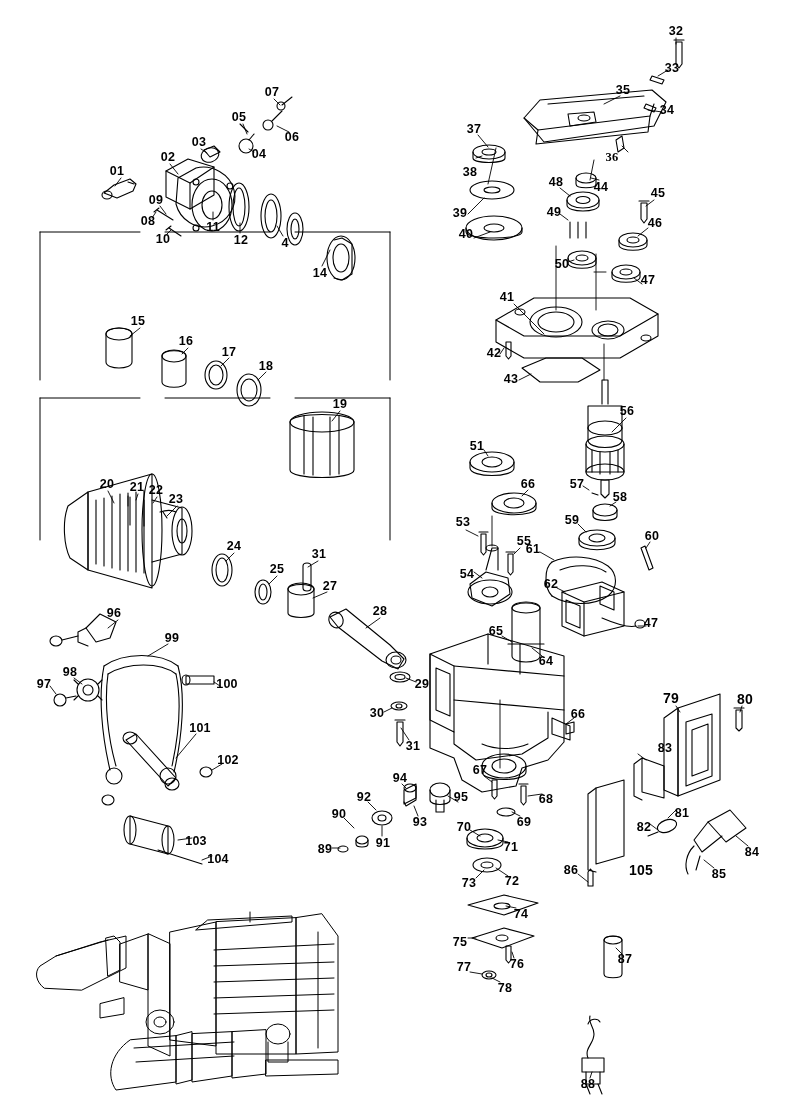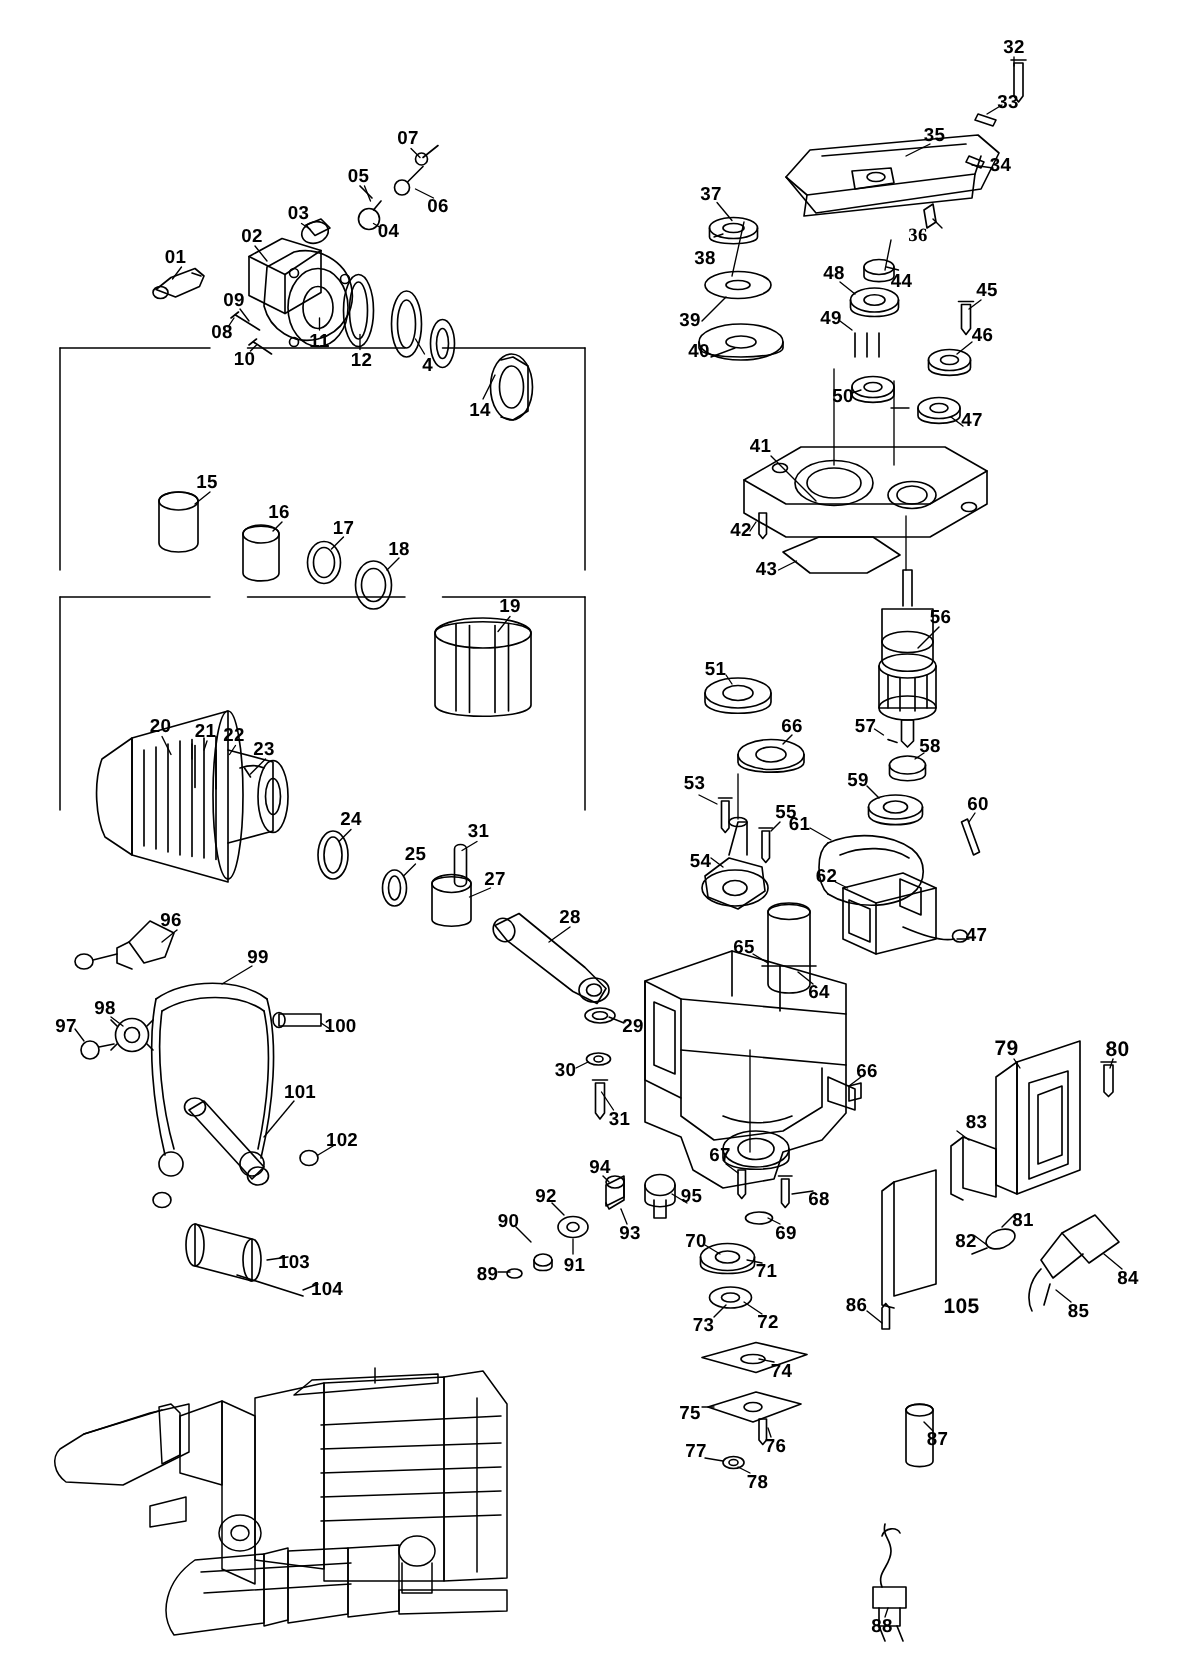--- a/index.html
+++ b/index.html
@@ -762,21 +762,21 @@
   <div class="callout" style="left:469px; top:883px;">73</div>
   <div class="callout" style="left:521px; top:914px;">74</div>
   <div class="callout" style="left:460px; top:942px;">75</div>
   <div class="callout" style="left:517px; top:964px;">76</div>
   <div class="callout" style="left:464px; top:967px;">77</div>
   <div class="callout" style="left:505px; top:988px;">78</div>
   <div class="callout big" style="left:671px; top:698px;">79</div>
   <div class="callout big" style="left:745px; top:699px;">80</div>
   <div class="callout" style="left:682px; top:813px;">81</div>
   <div class="callout" style="left:644px; top:827px;">82</div>
-  <div class="callout" style="left:651px; top:748px;">83</div>
+  <div class="callout" style="left:665px; top:748px;">83</div>
   <div class="callout" style="left:752px; top:852px;">84</div>
   <div class="callout" style="left:719px; top:874px;">85</div>
   <div class="callout" style="left:571px; top:870px;">86</div>
   <div class="callout" style="left:625px; top:959px;">87</div>
   <div class="callout" style="left:588px; top:1084px;">88</div>
   <div class="callout" style="left:325px; top:849px;">89</div>
   <div class="callout" style="left:339px; top:814px;">90</div>
   <div class="callout" style="left:383px; top:843px;">91</div>
   <div class="callout" style="left:364px; top:797px;">92</div>
   <div class="callout" style="left:420px; top:822px;">93</div>

